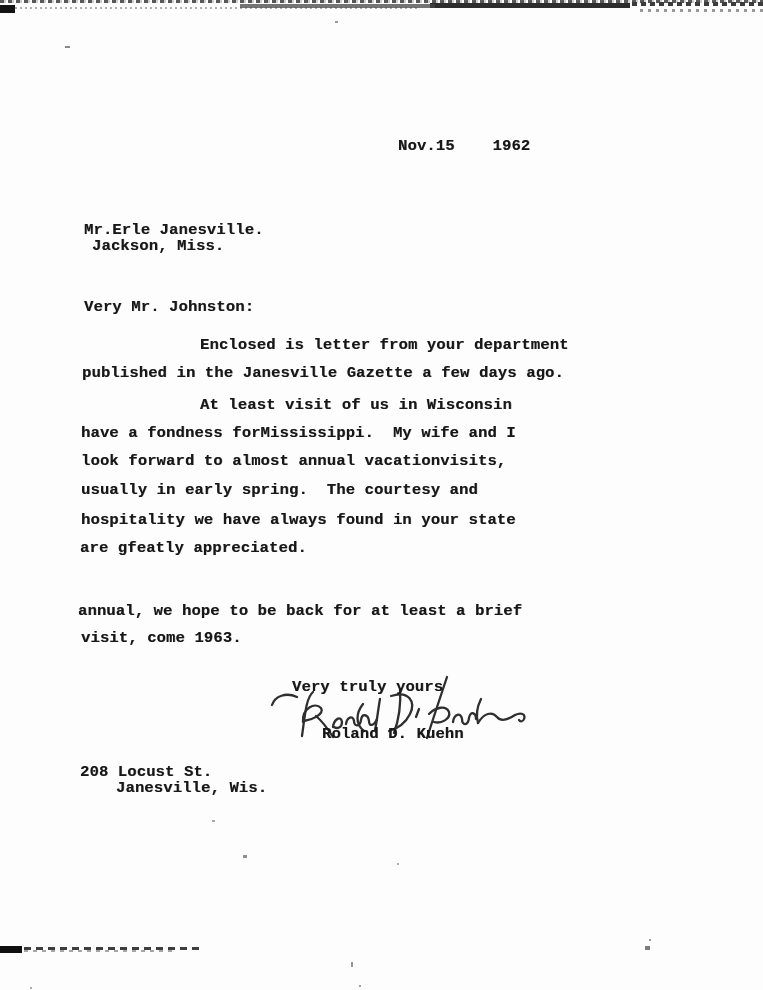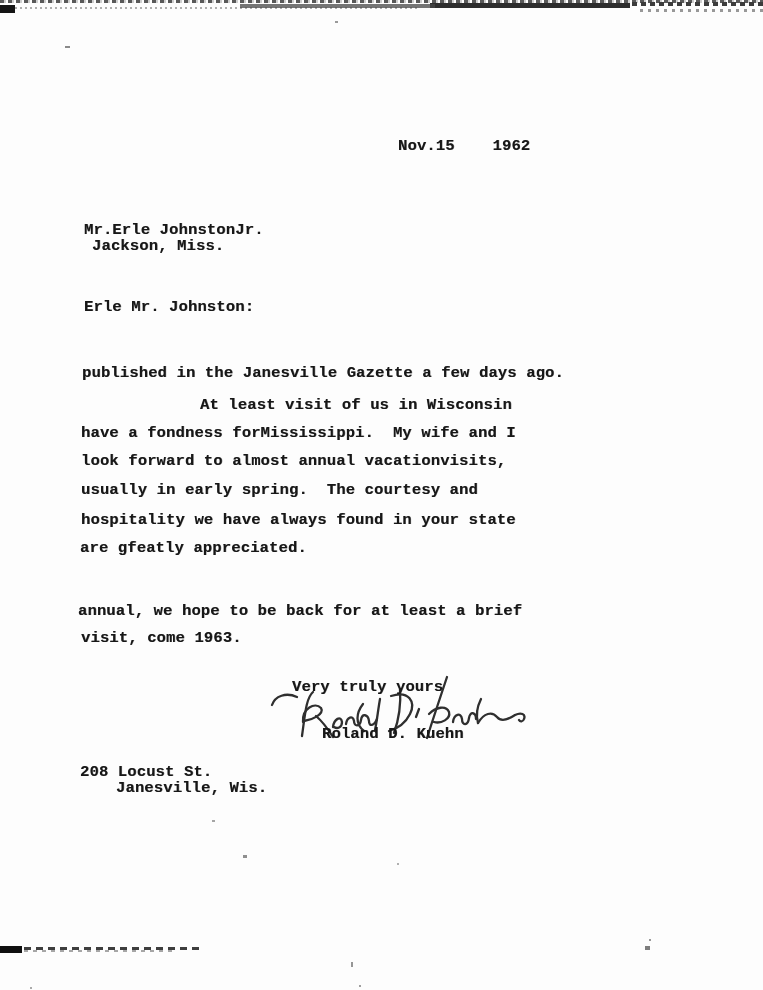--- a/index.html
+++ b/index.html
@@ -81,25 +81,26 @@
   <div class="art top-strip1"></div>
   <div class="art top-strip2"></div>
   <div class="art top-solid"></div>
   <div class="art top-solid2"></div>
   <div class="art top-scatter1"></div>
   <div class="art top-scatter2"></div>
   <div class="art top-blob"></div>
 
   <div class="tw date">Nov.15    1962</div>
 
-  <div class="tw addr1">Mr.Erle JohnstonJr.</div>
+  <div class="tw addr1">Mr.Erle Janesville.</div>
   <div class="tw addr2">Jackson, Miss.</div>
 
-  <div class="tw salutation">Erle Mr. Johnston:</div>
+  <div class="tw salutation">Very Mr. Johnston:</div>
 
+  <div class="tw b0">Enclosed is letter from your department</div>
   <div class="tw b1">published in the Janesville Gazette a few days ago.</div>
   <div class="tw b2">At least visit of us in Wisconsin</div>
   <div class="tw b3">have a fondness forMississippi.  My wife and I</div>
   <div class="tw b4">look forward to almost annual vacationvisits,</div>
   <div class="tw b5">usually in early spring.  The courtesy and</div>
   <div class="tw b6">hospitality we have always found in your state</div>
   <div class="tw b7">are gfeatly appreciated.</div>
   <div class="tw b9">annual, we hope to be back for at least a brief</div>
   <div class="tw b10">visit, come 1963.</div>
 

